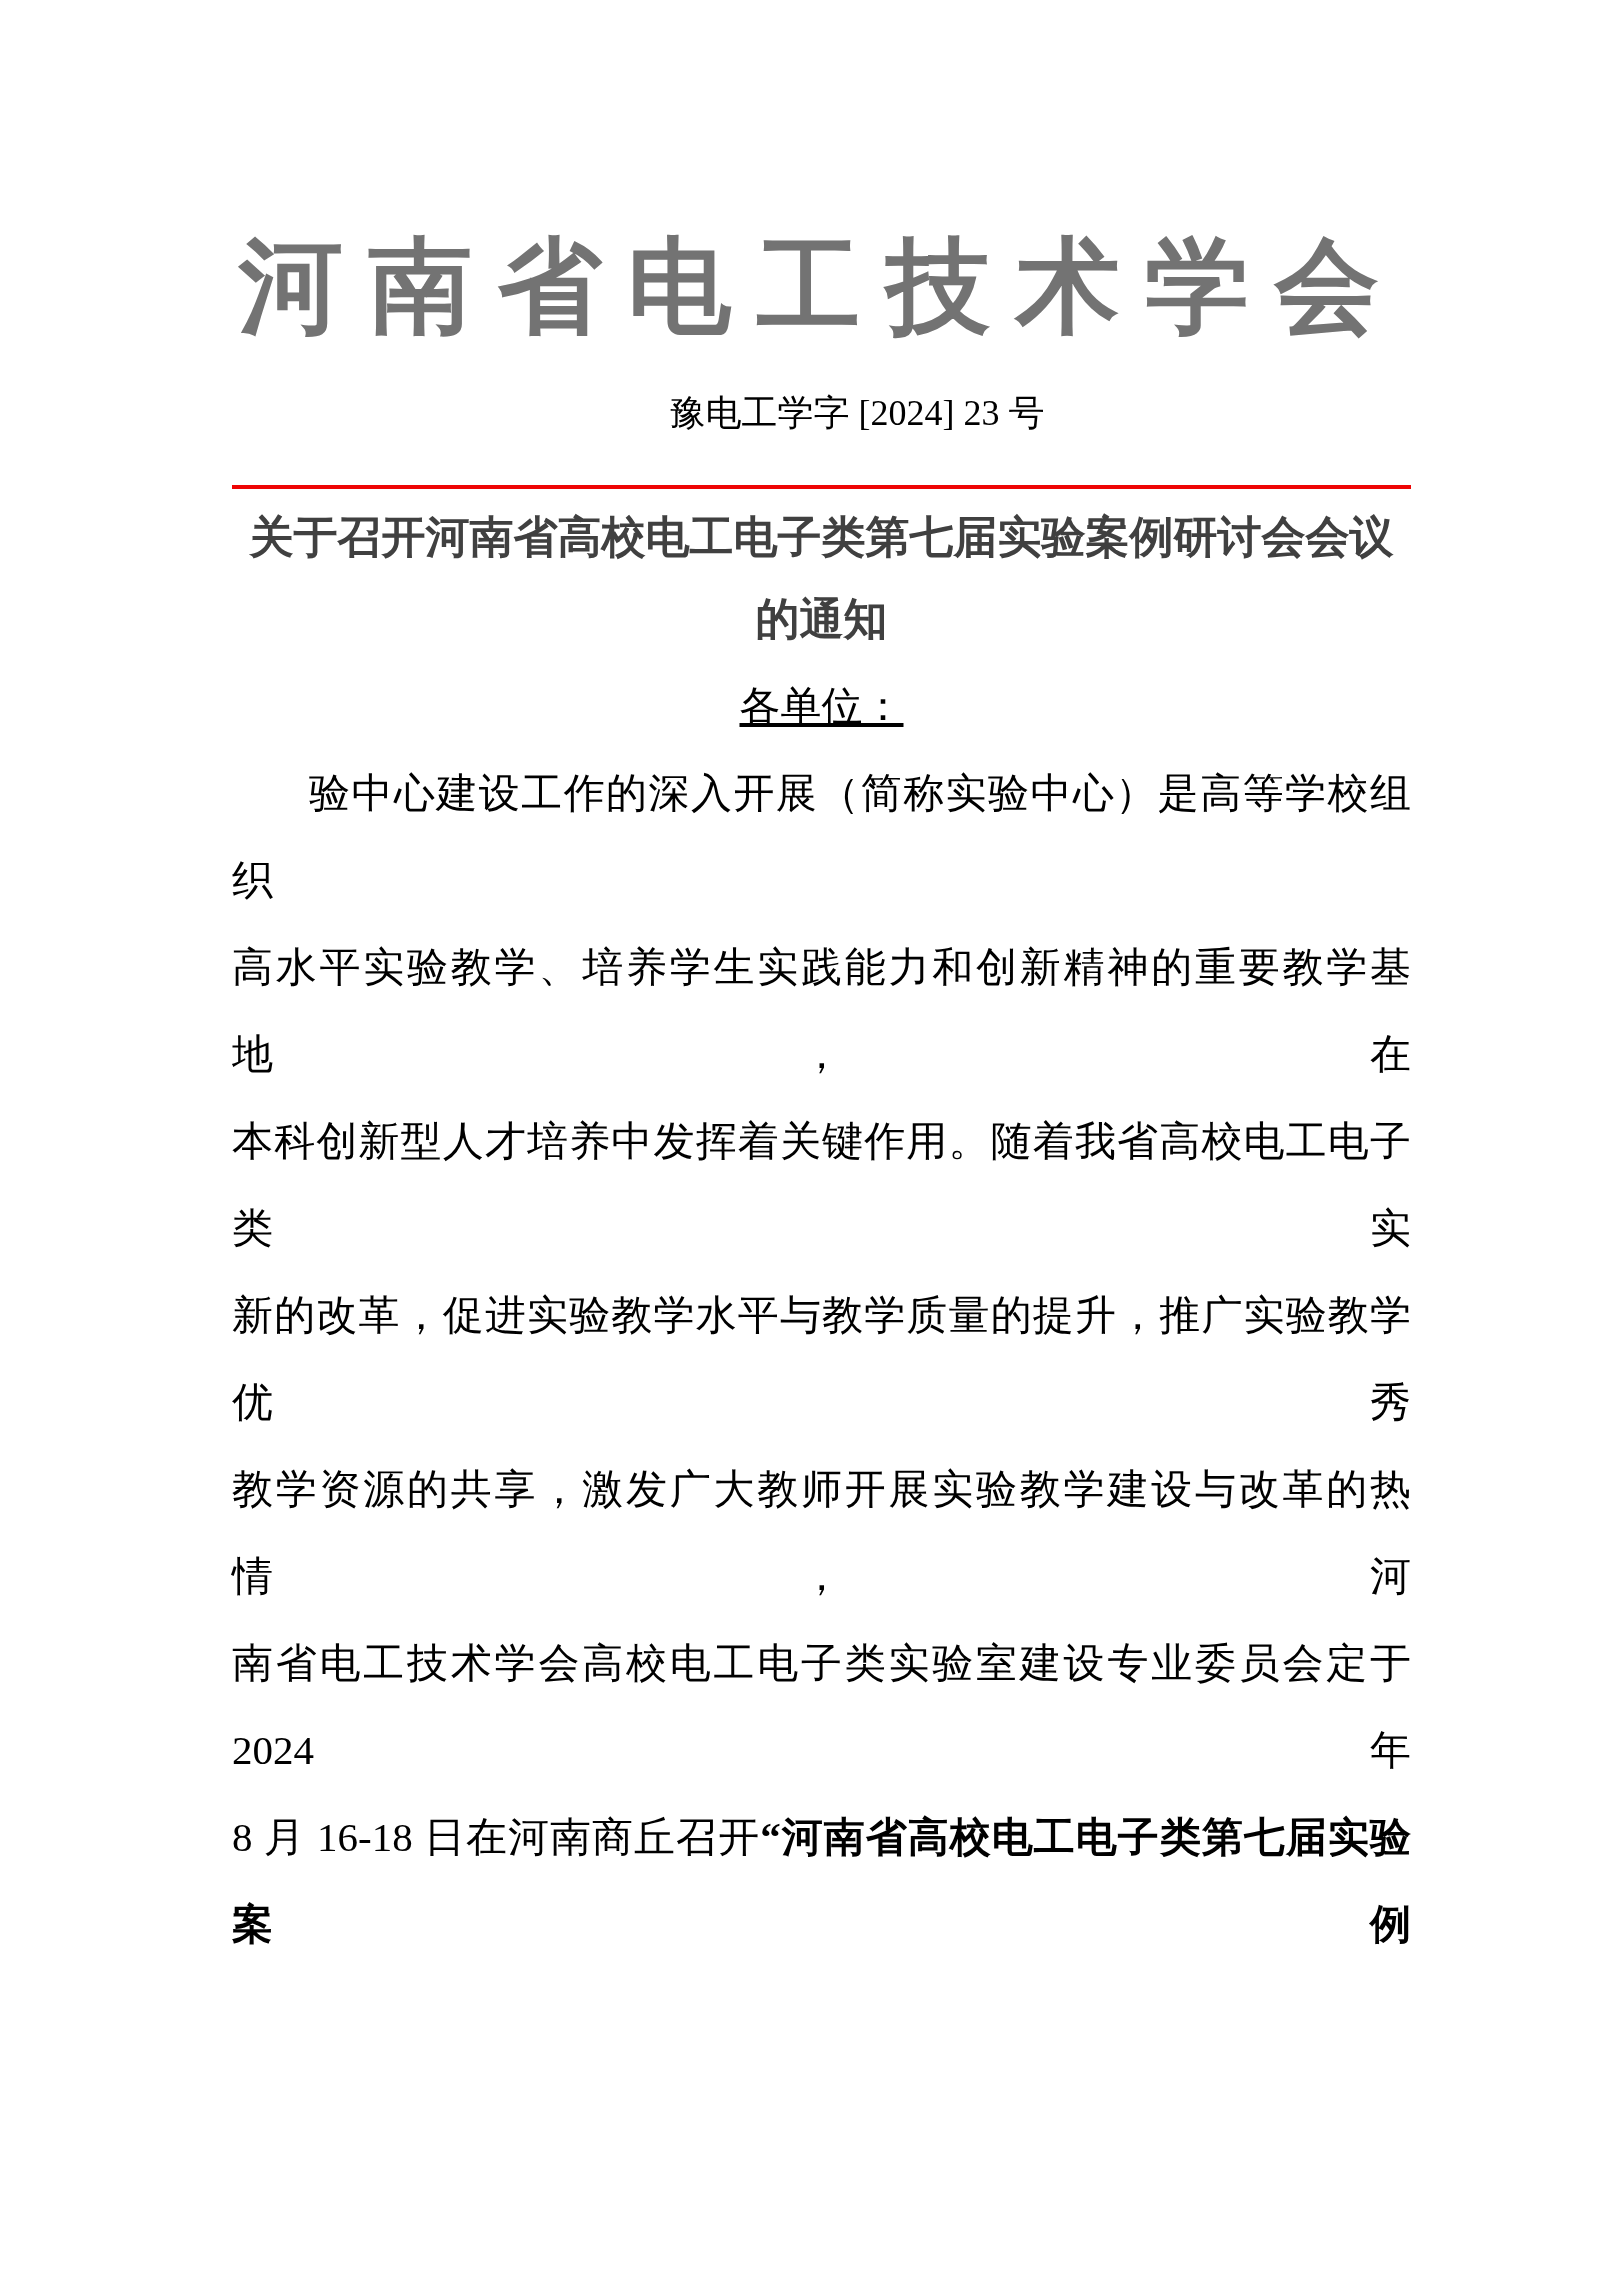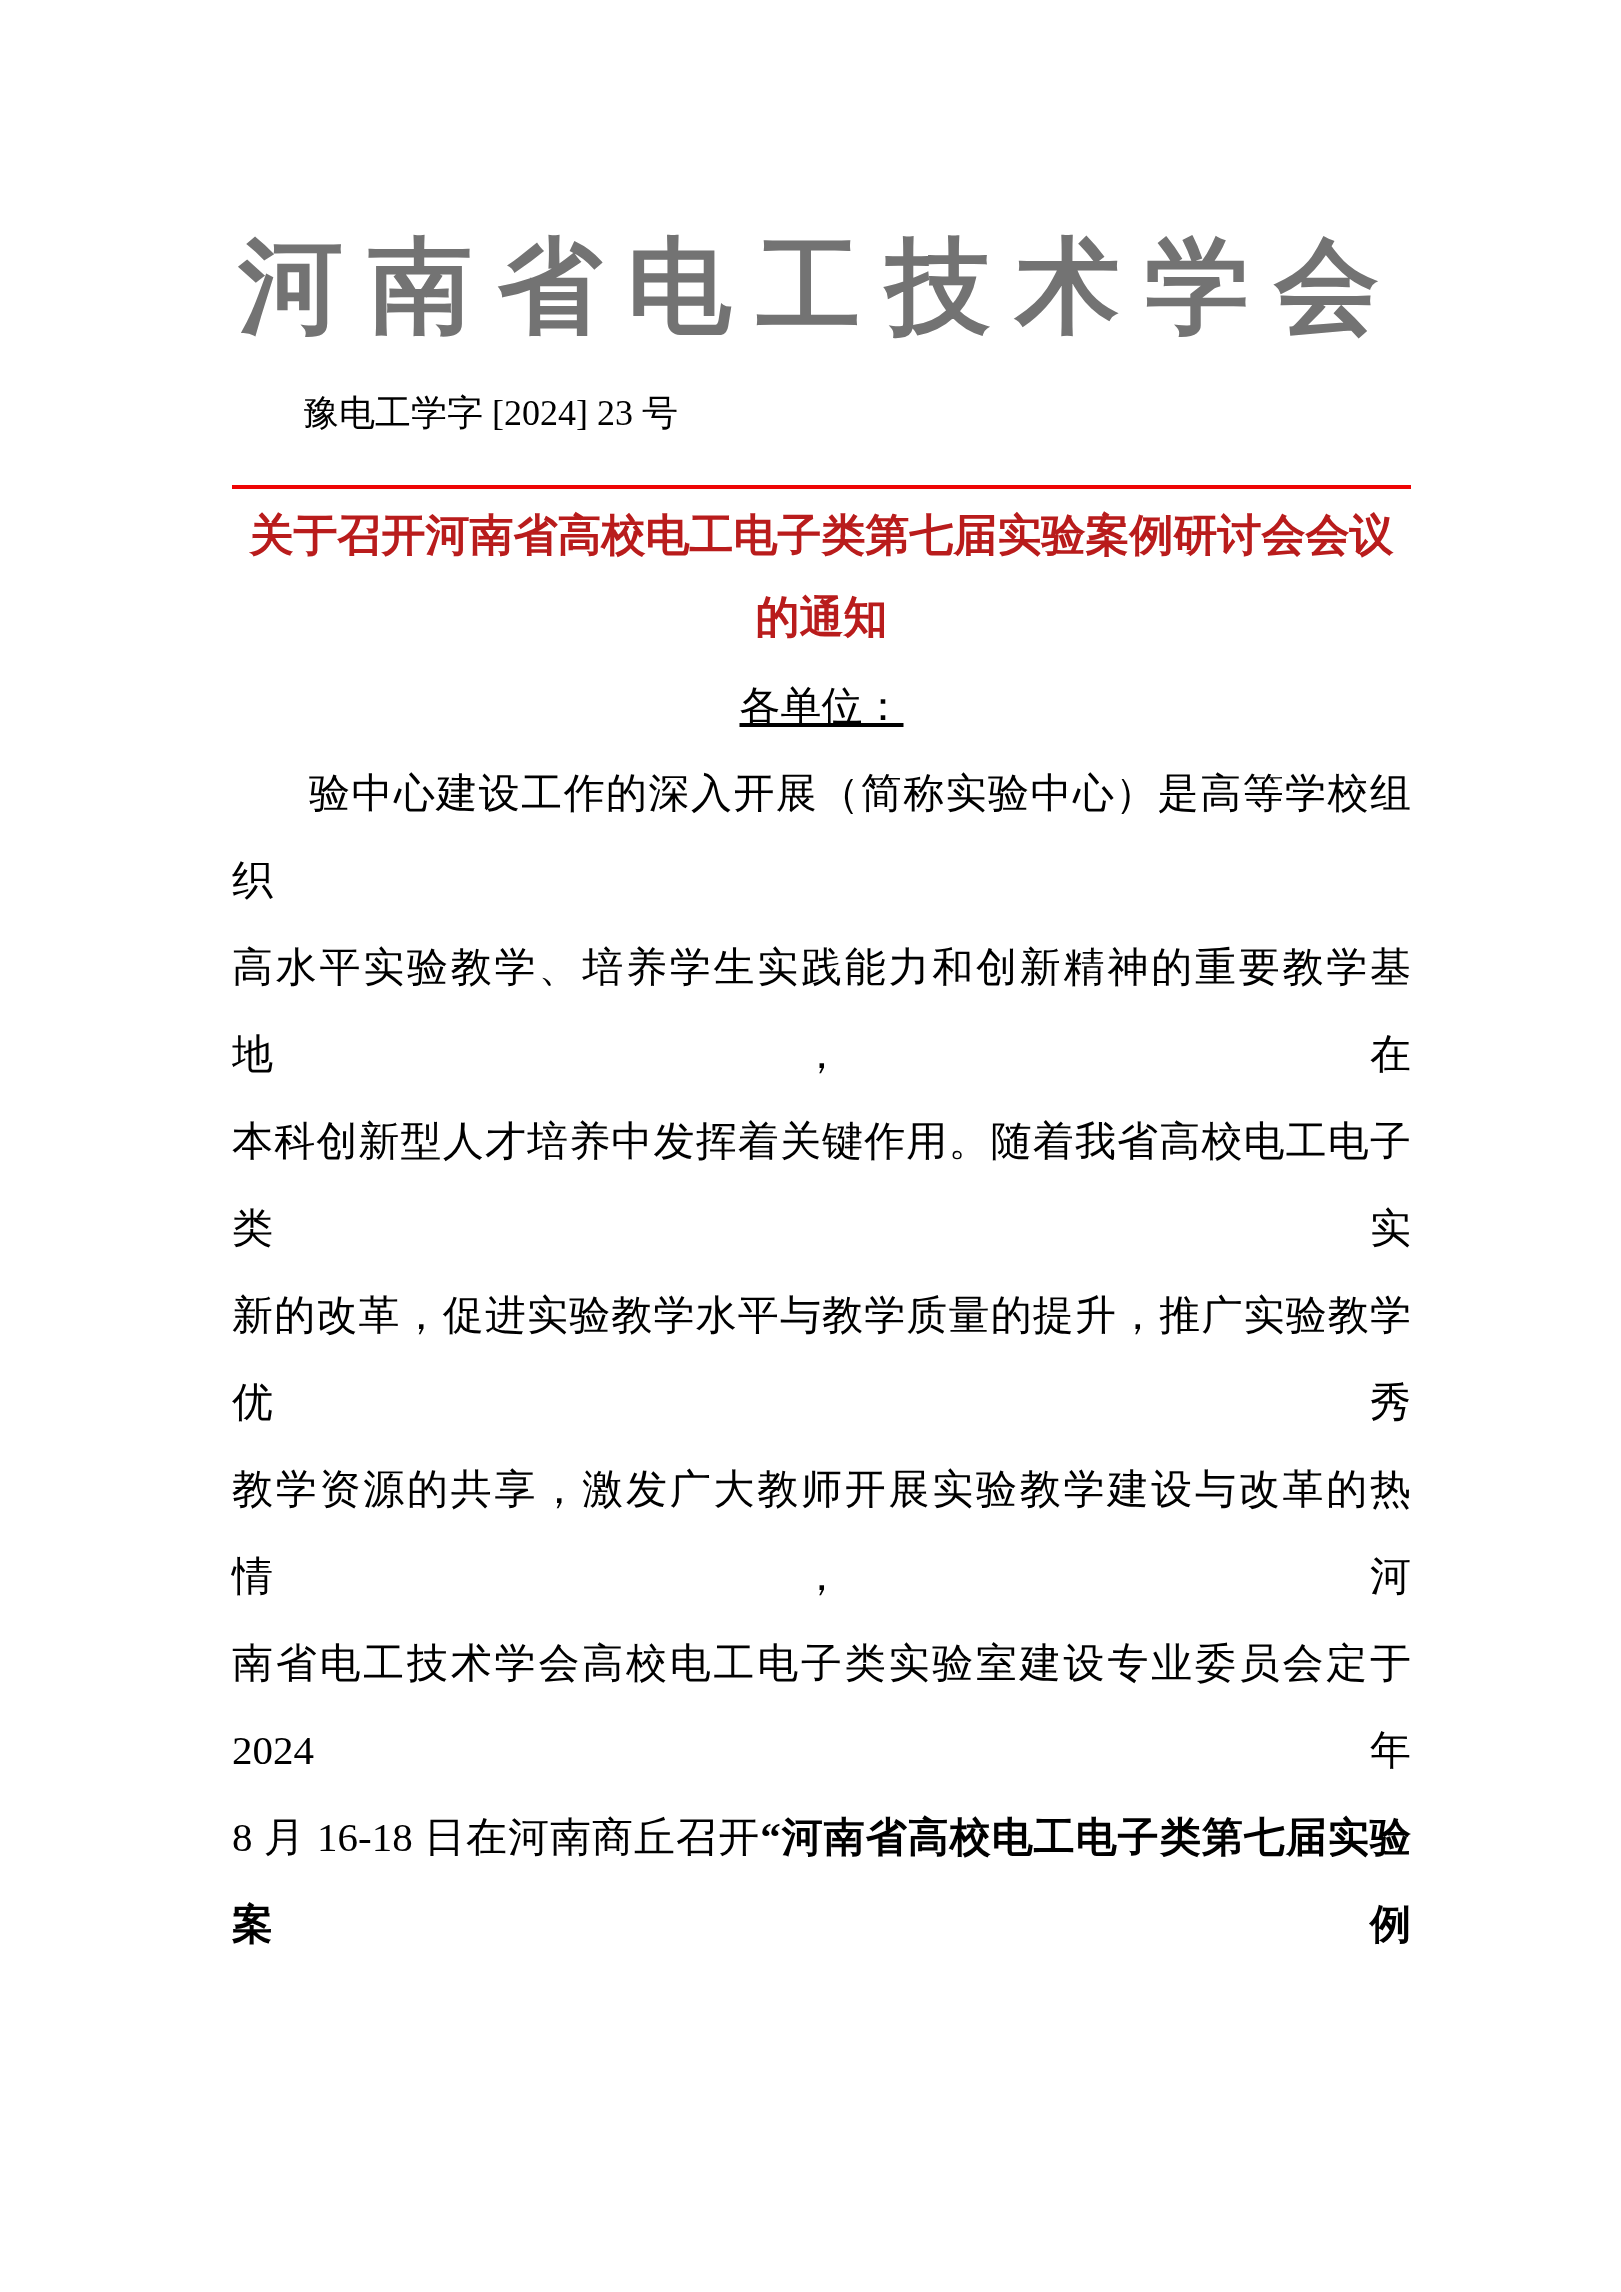--- a/index.html
+++ b/index.html
@@ -24,34 +24,35 @@
     text-align: center;
     white-space: nowrap;
     color: #737373;
     font-family: "Liberation Serif", "DejaVu Serif", serif;
   }
   .doc-number {
     margin-top: 55px;
     padding-left: 71px;
     font-size: 36px;
     line-height: 39px;
+    text-align: center;
   }
   .red-rule {
     margin-top: 52px;
     height: 3.9px;
     background: #ee0404;
   }
   .subject {
     margin: 7.8px 0 0 0;
     font-size: 44px;
     line-height: 82px;
     font-weight: bold;
     text-align: center;
-    color: #b91c1c;
-    font-family: Liberation Mono, monospace;
+    color: #404040;
+    font-family: Liberation Serif, serif;
   }
   .body-text {
     margin-top: 2px;
     font-size: 41px;
     line-height: 87px;
   }
   .salutation { text-align: center; text-decoration: underline; }
   .pline {
     text-align: justify;
     text-align-last: justify;

